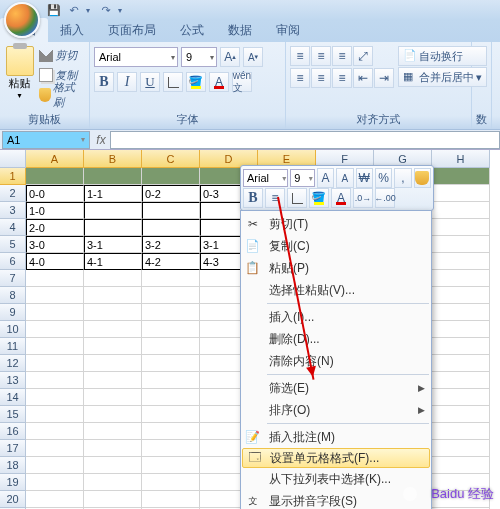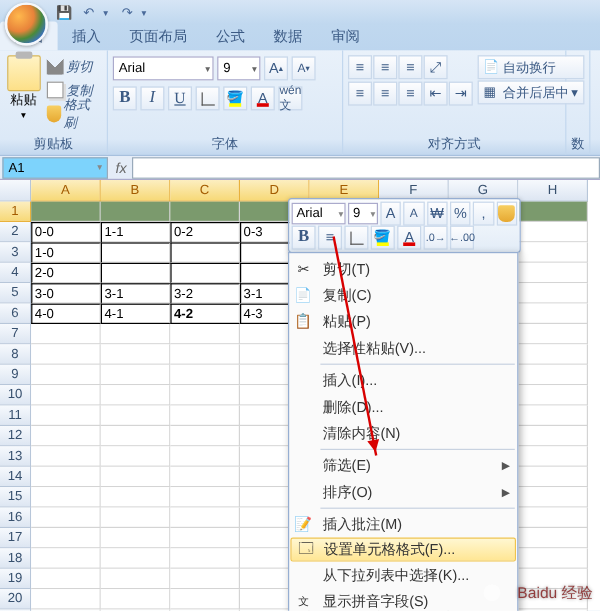--- a/index.html
+++ b/index.html
@@ -86,21 +86,21 @@
 .ctx-item.hover { background: linear-gradient(#fff7d1,#ffe694); border: 1px solid #f0c44b; border-radius: 2px; margin: 0 1px; padding-left: 27px; height: 20px; }
 .ctx-ico { position: absolute; left: 4px; width: 16px; height: 16px; display: flex; align-items: center; justify-content: center; font-size: 12px; }
 .ctx-sep { height: 1px; background: #c8d2e0; margin: 2px 2px 2px 26px; }
 .ctx-arrow { margin-left: auto; font-size: 9px; color: #555; }
 
 
 .anno-arrow { position: absolute; top: 197px; left: 277px; width: 2px; height: 186px; background: #d80000; z-index: 30; transform-origin: top center; transform: rotate(-11deg); }
 .anno-arrow::after { content: ""; position: absolute; bottom: -2px; left: -4px; border: 5px solid transparent; border-top: 10px solid #d80000; }
 
 
-.watermark { position: absolute; bottom: 6px; right: 6px; color: #7f1d1d; font-size: 13px; text-shadow: 0 0 3px rgba(0,0,0,.5); opacity: .85; display: flex; align-items: center; gap: 14px; z-index: 40; }
+.watermark { position: absolute; bottom: 6px; right: 6px; color: #6d28d9; font-size: 13px; text-shadow: 0 0 3px rgba(0,0,0,.5); opacity: .85; display: flex; align-items: center; gap: 14px; z-index: 40; }
 .wm-paw { width: 14px; height: 14px; background: #fff; border-radius: 50%; opacity: .7; }
 </style>
 </head>
 <body>
 
 <div class="titlebar">
   <div class="office-btn"></div>
   <div class="qat">
     <div class="qat-item">💾</div>
     <div class="qat-item">↶</div>
@@ -280,21 +280,21 @@
         <div class="cell" style="border-top: 1px solid rgb(0, 0, 0); border-left: 1px solid rgb(0, 0, 0); border-right: 1px solid rgb(0, 0, 0);">3-1</div>
         <div class="cell"></div>
         <div class="cell"></div>
         <div class="cell"></div>
         <div class="cell"></div>
       </div>
       <div class="row">
         <div class="rh">6</div>
         <div class="cell" style="border-top: 1px solid rgb(0, 0, 0); border-left: 1px solid rgb(0, 0, 0); border-bottom: 1px solid rgb(0, 0, 0);">4-0</div>
         <div class="cell" style="border-top: 1px solid rgb(0, 0, 0); border-left: 1px solid rgb(0, 0, 0); border-bottom: 1px solid rgb(0, 0, 0);">4-1</div>
-        <div class="cell" style="border-top: 1px solid rgb(0, 0, 0); border-left: 1px solid rgb(0, 0, 0); border-bottom: 1px solid rgb(0, 0, 0); font-weight: bold;">4-2</div>
+        <div class="cell" style="border-top: 1px solid rgb(0, 0, 0); border-left: 1px solid rgb(0, 0, 0); border-bottom: 1px solid rgb(0, 0, 0);">4-2</div>
         <div class="cell" style="border-width: 1px; border-style: solid; border-color: rgb(0, 0, 0);">4-3</div>
         <div class="cell"></div>
         <div class="cell"></div>
         <div class="cell"></div>
         <div class="cell"></div>
       </div>
       <div class="row">
         <div class="rh">7</div>
         <div class="cell"></div>
         <div class="cell"></div>

